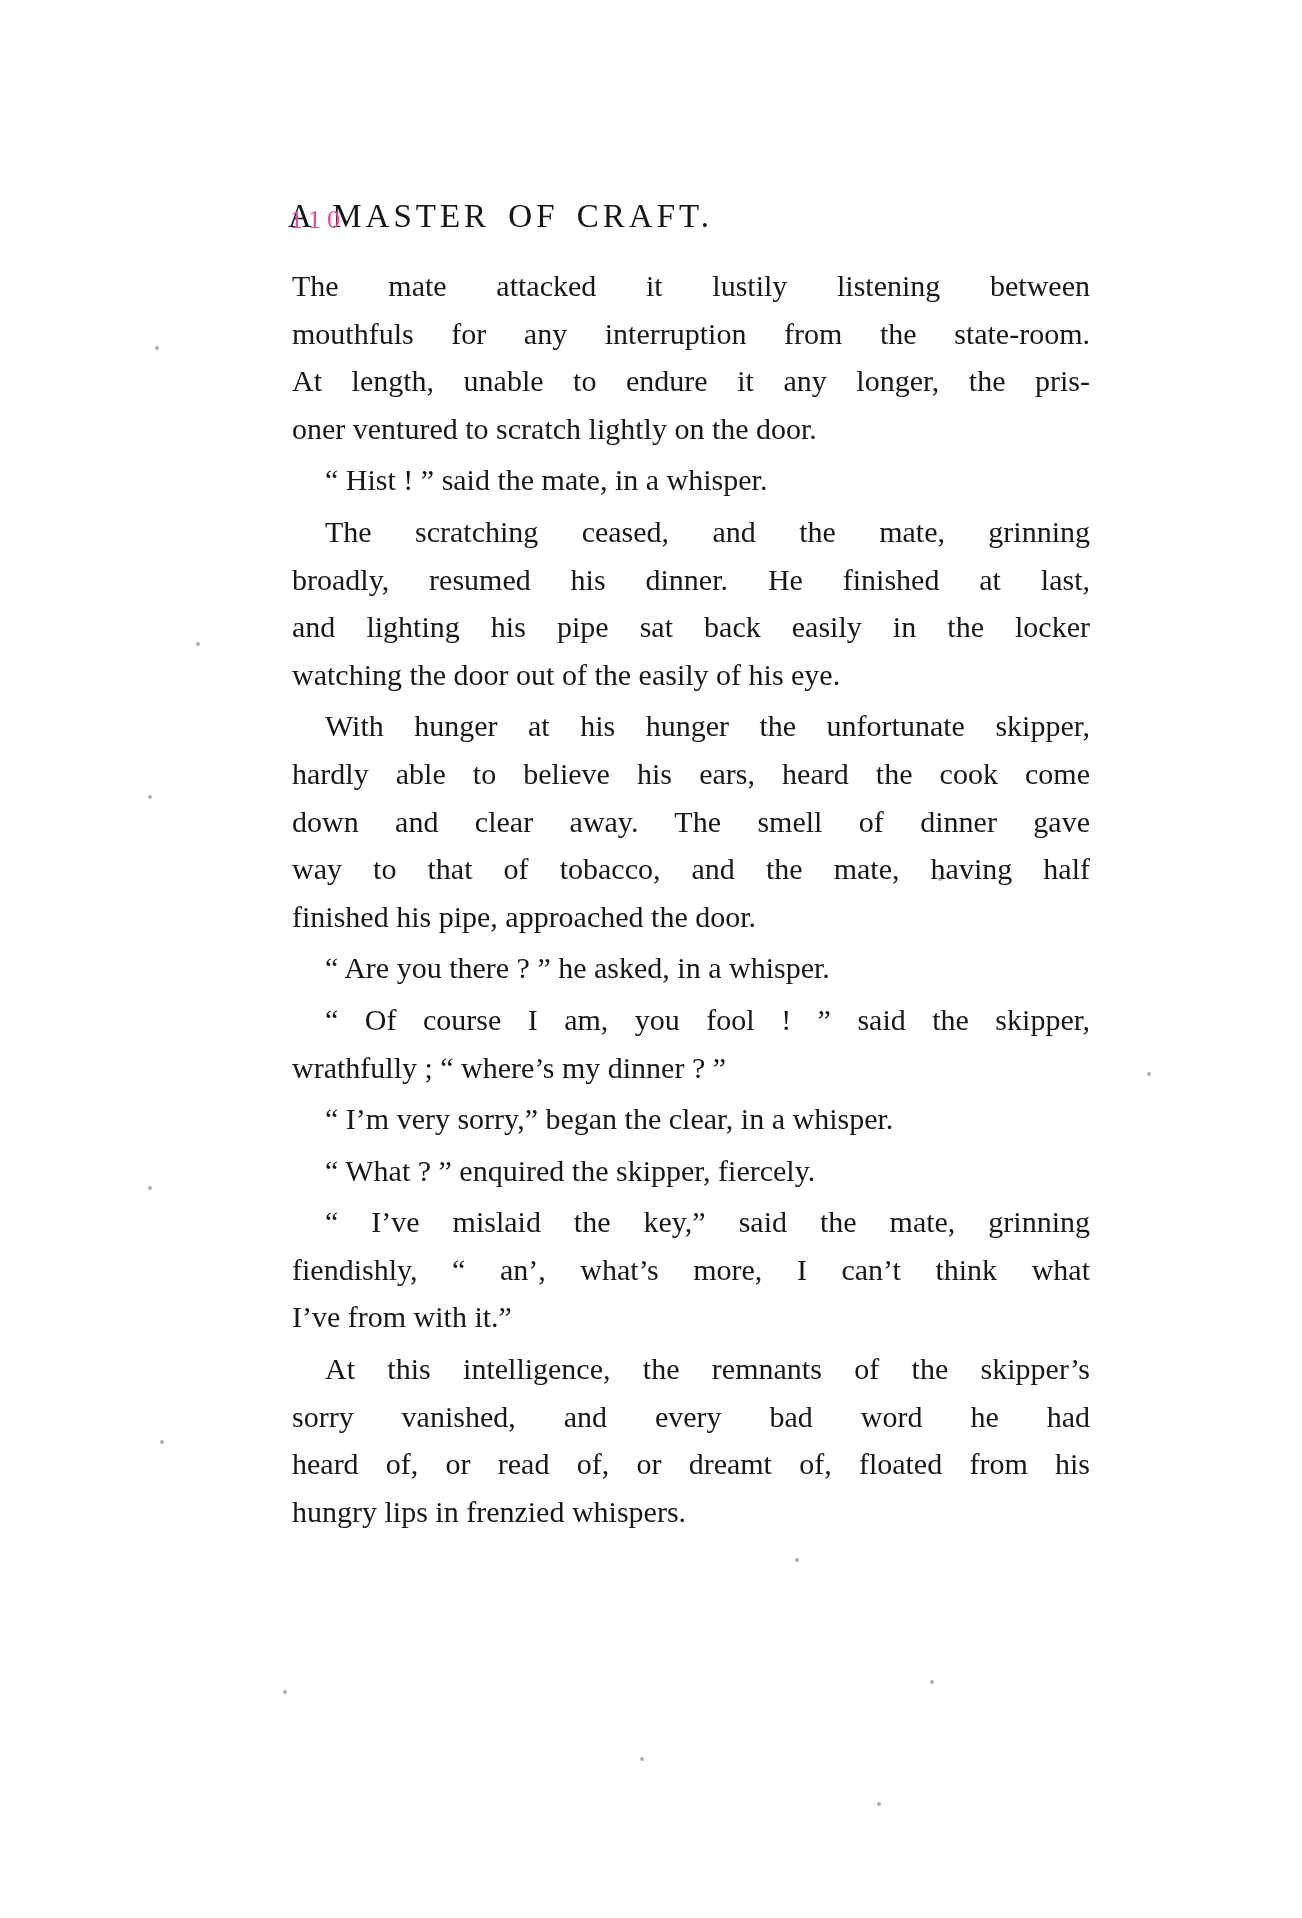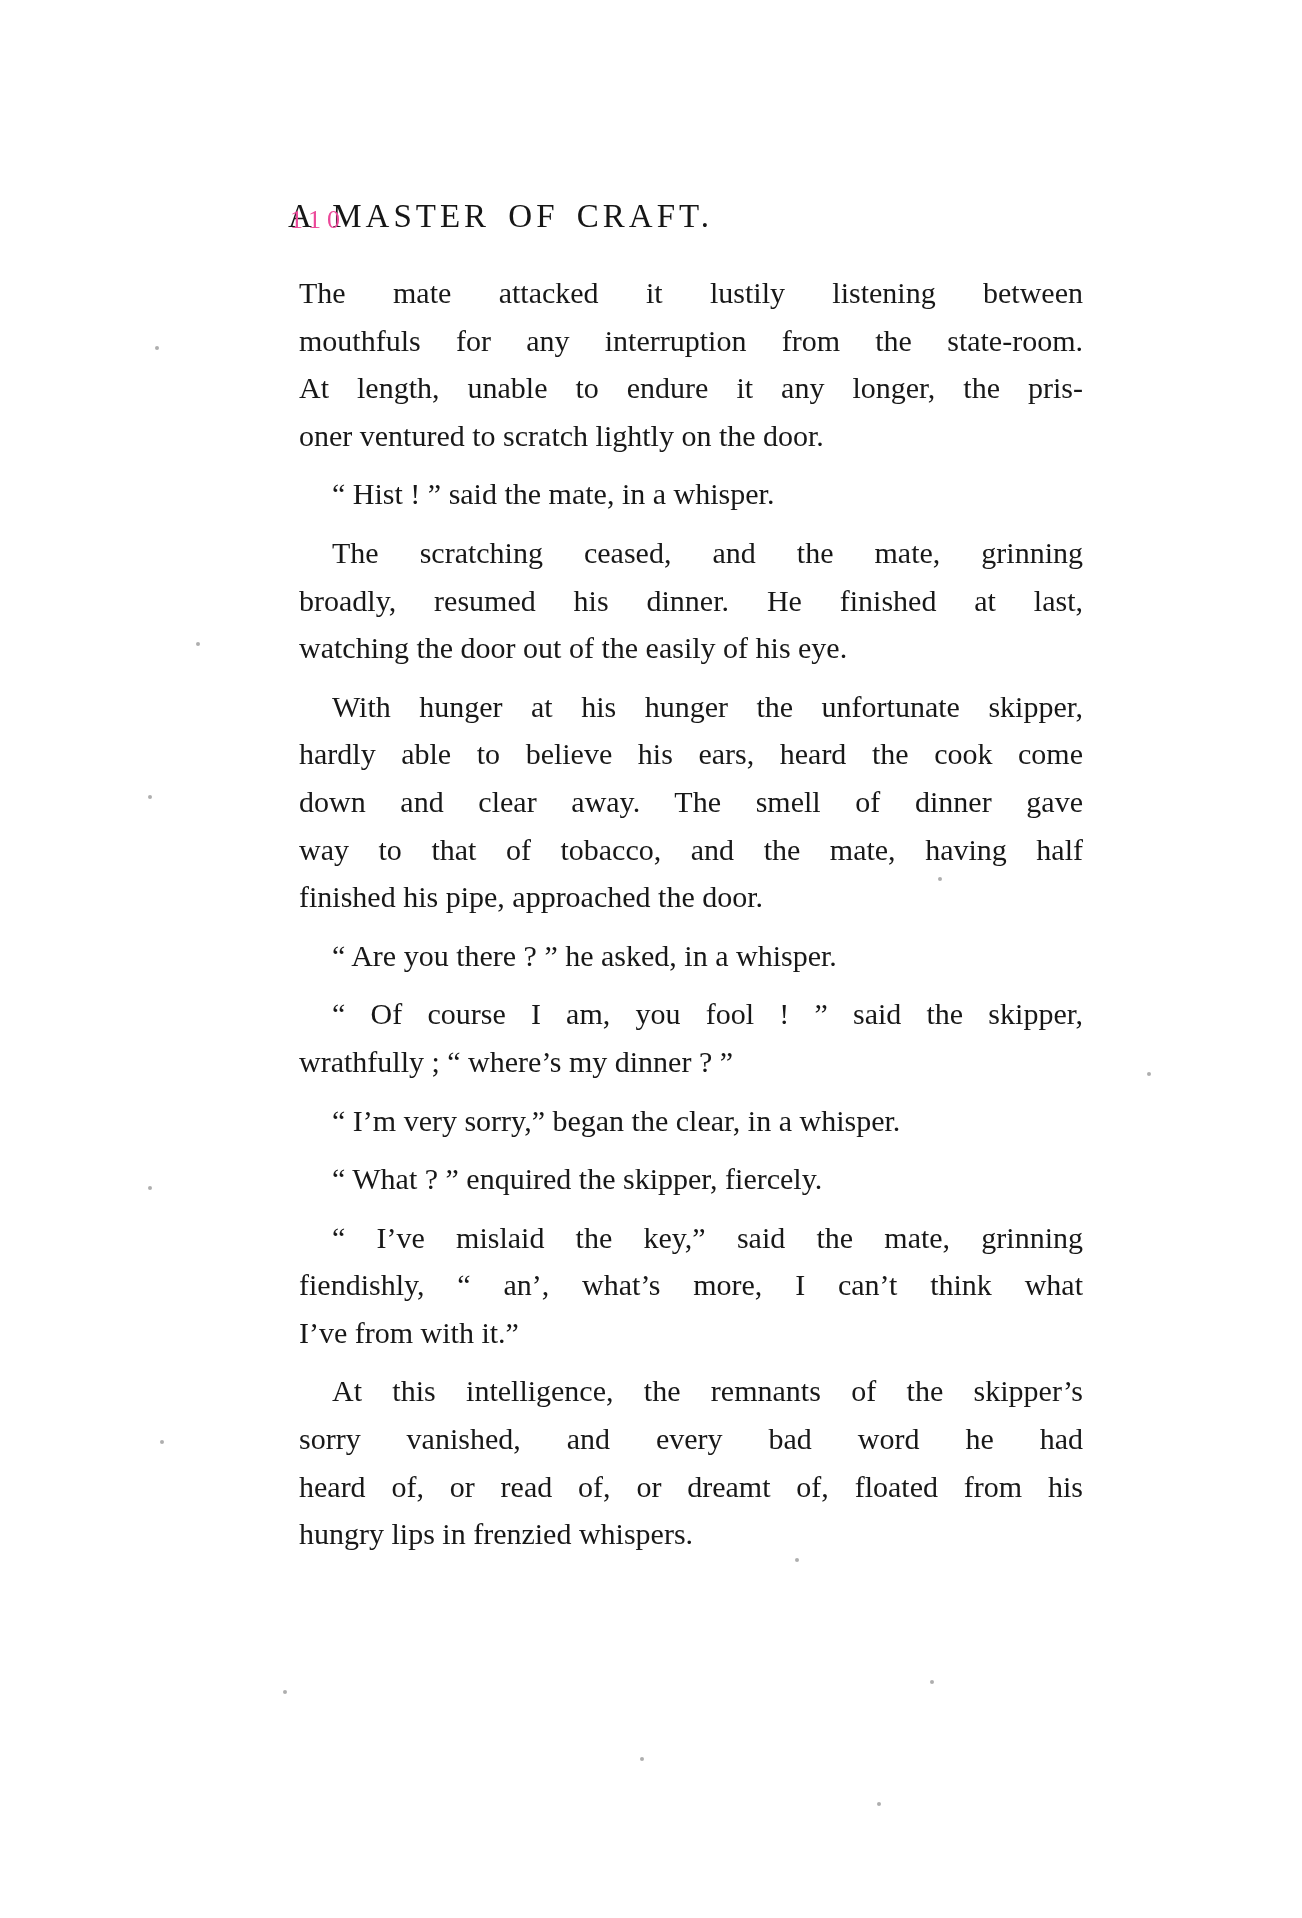--- a/index.html
+++ b/index.html
@@ -35,21 +35,21 @@
     letter-spacing: 4px;
     word-spacing: 6px;
     color: #161616;
   }
   .text-block {
     position: absolute;
     left: 288px;
     top: 258px;
     width: 806px;
   }
-  .para { margin: 11px; padding: 0; }
+  .para { margin: 4px; padding: 0; }
   .line {
     font-size: 30px;
     line-height: 47.6px;
     text-align: justify;
     text-align-last: justify;
     color: #181818;
   }
   .line.para-end { text-align-last: left; }
   .line.indent { text-indent: 33px; }
   .scan-speck {
@@ -76,20 +76,21 @@
         <div class="line">mouthfuls for any interruption from the state-room.</div>
         <div class="line">At length, unable to endure it any longer, the pris-</div>
         <div class="line para-end">oner ventured to scratch lightly on the door.</div>
       </div>
       <div class="para">
         <div class="line para-end indent">“ Hist ! ” said the mate, in a whisper.</div>
       </div>
       <div class="para">
         <div class="line indent">The scratching ceased, and the mate, grinning</div>
         <div class="line">broadly, resumed his dinner.  He finished at last,</div>
+        <div class="line">and lighting his pipe sat back easily in the locker</div>
         <div class="line para-end">watching the door out of the easily of his eye.</div>
       </div>
       <div class="para">
         <div class="line indent">With hunger at his hunger the unfortunate skipper,</div>
         <div class="line">hardly able to believe his ears, heard the cook come</div>
         <div class="line">down and clear away.  The smell of dinner gave</div>
         <div class="line">way to that of tobacco, and the mate, having half</div>
         <div class="line para-end">finished his pipe, approached the door.</div>
       </div>
       <div class="para">

